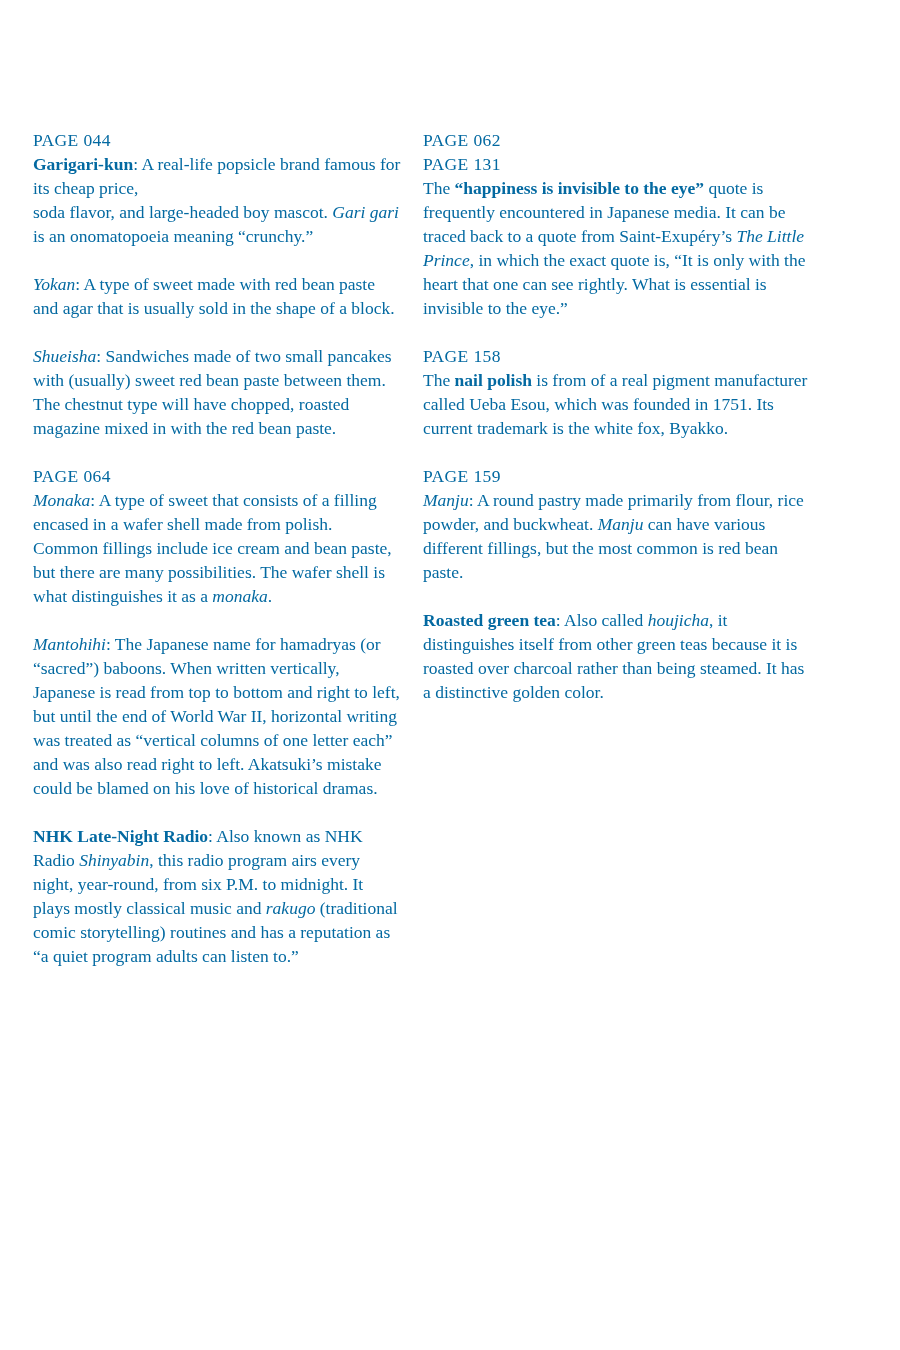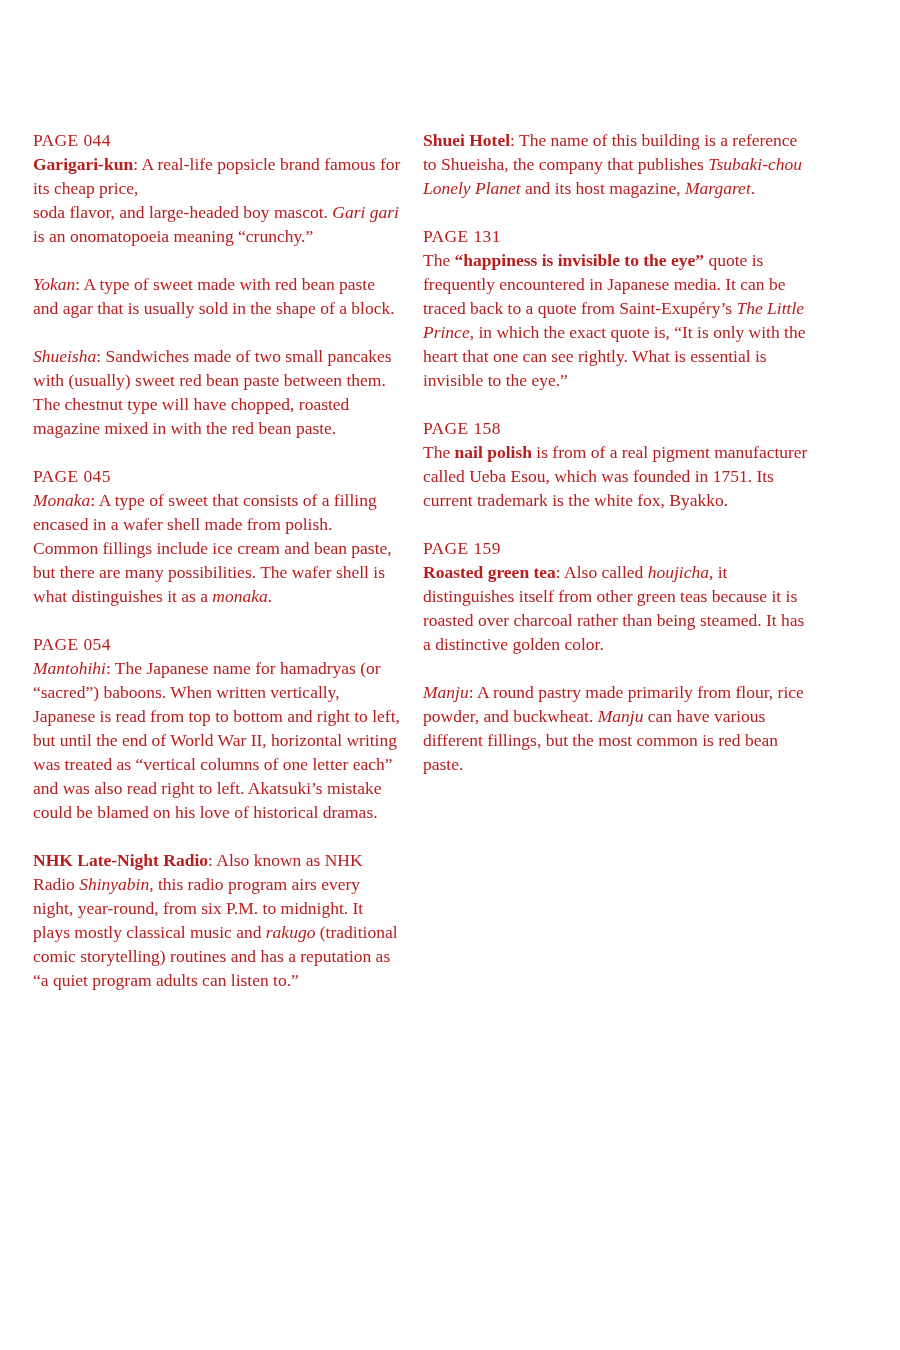--- a/index.html
+++ b/index.html
@@ -36,41 +36,40 @@
     margin: 0 0 24px 0;
     white-space: pre-wrap;
   }
   .entry span.b { font-weight: 700; }
   .entry span.i { font-style: italic; }
   .entry span.bi { font-weight: 400; font-style: italic; }
 </style>
 </head>
 <body style="background: rgb(255, 255, 255);">
 
-<div class="page" style="color: #b91c1c;">
+<div class="page" style="color: #0369a1;">
   <div class="columns">
 
     <div class="col-left">
       <p class="label">PAGE 044</p>
       <p class="entry"><span class="b">Garigari-kun</span><span class="">: A real-life popsicle brand famous for its cheap price,
 soda flavor, and large-headed boy mascot. </span><span class="i">Gari gari</span><span class=""> is an onomatopoeia meaning “crunchy.”</span></p>
       <p class="entry"><span class="bi">Yokan</span><span class="">: A type of sweet made with red bean paste and agar that is usually sold in the shape of a block.</span></p>
       <p class="entry"><span class="bi">Shueisha</span><span class="">: Sandwiches made of two small pancakes with (usually) sweet red bean paste between them. The chestnut type will have chopped, roasted magazine mixed in with the red bean paste.</span></p>
-      <p class="label">PAGE 045</p>
+      <p class="label">PAGE 064</p>
       <p class="entry"><span class="bi">Monaka</span><span class="">: A type of sweet that consists of a filling encased in a wafer shell made from polish. Common fillings include ice cream and bean paste, but there are many possibilities. The wafer shell is what distinguishes it as a </span><span class="i">monaka</span><span class="">.</span></p>
-      <p class="label">PAGE 054</p>
       <p class="entry"><span class="bi">Mantohihi</span><span class="">: The Japanese name for hamadryas (or “sacred”) baboons. When written vertically, Japanese is read from top to bottom and right to left, but until the end of World War II, horizontal writing was treated as “vertical columns of one letter each” and was also read right to left. Akatsuki’s mistake could be blamed on his love of historical dramas.</span></p>
       <p class="entry"><span class="b">NHK Late-Night Radio</span><span class="">: Also known as NHK Radio </span><span class="i">Shinyabin</span><span class="">, this radio program airs every night, year-round, from six P.M. to midnight. It plays mostly classical music and </span><span class="i">rakugo</span><span class=""> (traditional comic storytelling) routines and has a reputation as “a quiet program adults can listen to.”</span></p>
     </div>
 
     <div class="col-right">
-      <p class="entry"><span class="b">Shuei Hotel</span><span class="">: The name of this building is a reference to Shueisha, the company that publishes </span><span class="i">Tsubaki-chou Lonely Planet</span><span class=""> and its host magazine, </span><span class="i">Margaret</span><span class="">.</span></p>
+      <p class="label">PAGE 062</p>
       <p class="label">PAGE 131</p>
       <p class="entry"><span class="">The </span><span class="b">“happiness is invisible to the eye”</span><span class=""> quote is frequently encountered in Japanese media. It can be traced back to a quote from Saint-Exupéry’s </span><span class="i">The Little Prince</span><span class="">, in which the exact quote is, “It is only with the heart that one can see rightly. What is essential is invisible to the eye.”</span></p>
       <p class="label">PAGE 158</p>
       <p class="entry"><span class="">The </span><span class="b">nail polish</span><span class=""> is from of a real pigment manufacturer called Ueba Esou, which was founded in 1751. Its current trademark is the white fox, Byakko.</span></p>
       <p class="label">PAGE 159</p>
+      <p class="entry"><span class="bi">Manju</span><span class="">: A round pastry made primarily from flour, rice powder, and buckwheat. </span><span class="i">Manju</span><span class=""> can have various different fillings, but the most common is red bean paste.</span></p>
       <p class="entry"><span class="b">Roasted green tea</span><span class="">: Also called </span><span class="i">houjicha</span><span class="">, it distinguishes itself from other green teas because it is roasted over charcoal rather than being steamed. It has a distinctive golden color.</span></p>
-      <p class="entry"><span class="bi">Manju</span><span class="">: A round pastry made primarily from flour, rice powder, and buckwheat. </span><span class="i">Manju</span><span class=""> can have various different fillings, but the most common is red bean paste.</span></p>
     </div>
 
   </div>
 </div>
 
 </body></html>

